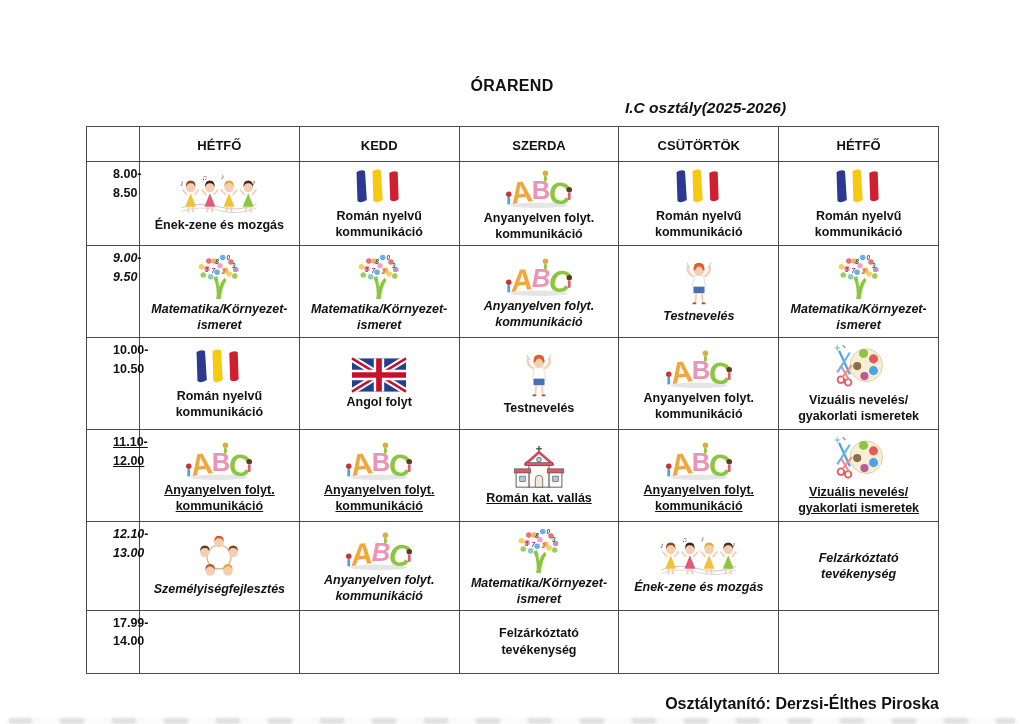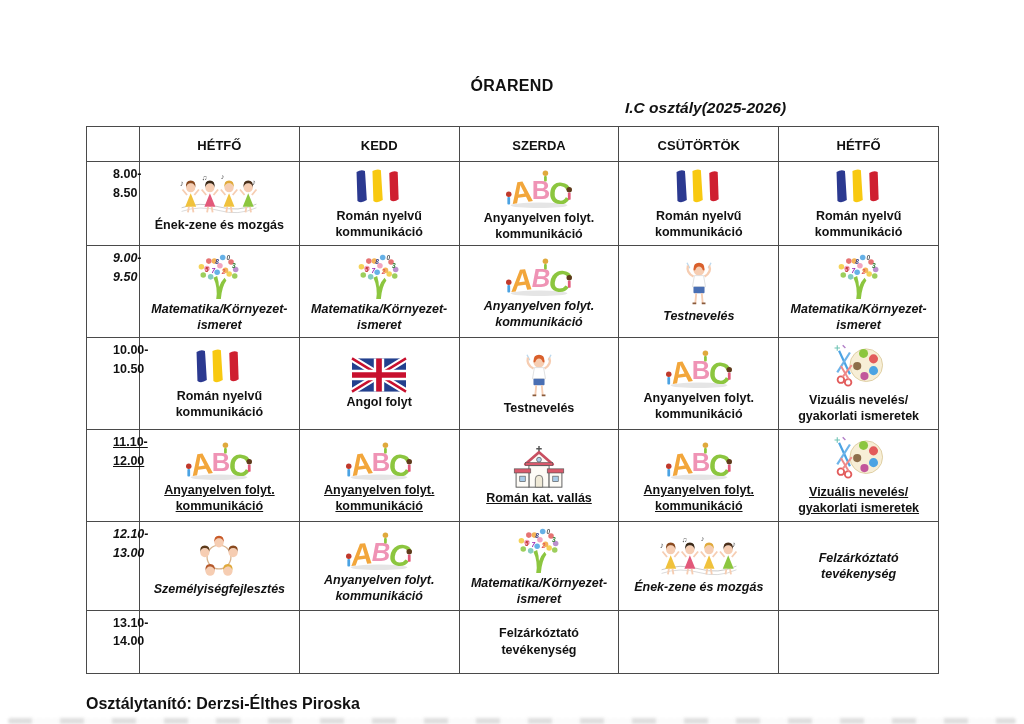--- a/index.html
+++ b/index.html
@@ -15,21 +15,21 @@
   .grid th { height:35px; vertical-align:bottom; padding-bottom:8px; font-size:13px; }
   .grid th.corner { width:53px; }
   td.time {
     vertical-align:top; text-align:left; padding:3px 0 0 26px;
     font-size:12.5px; line-height:1.5; white-space:pre-line;
   }
   td.subject { text-align:center; vertical-align:middle; padding:2px 3px; }
   .cellwrap { display:flex; flex-direction:column; align-items:center; justify-content:center; gap:1px; }
   .icon { line-height:0; display:block; }
   .sublabel { font-size:12.5px; line-height:1.3; display:block; }
-  .footer { margin:21px 13px 0 86px; width:853px; font-size:16px; }
+  .footer { margin:21px 13px 0 86px; width:853px; text-align:right; font-size:16px; }
   .scan-artifact {
     position:absolute; left:8px; right:8px; bottom:0; height:6px; border-radius:3px;
     background:repeating-linear-gradient(90deg, rgba(110,110,110,.22) 0 24px, rgba(110,110,110,.03) 24px 52px);
     filter:blur(1.5px);
   }
 </style>
 </head>
 <body>
 
 <div class="page">
@@ -562,21 +562,21 @@
               <span class="sublabel">Ének-zene és mozgás</span>
             </div>
           </td>
           <td class="subject">
             <div class="cellwrap">
               <span class="sublabel">Felzárkóztató tevékenység</span>
             </div>
           </td>
         </tr>
         <tr style="height: 63px;">
-          <td class="time">13.10-
+          <td class="time">17.99-
 14.00</td>
           <td class="subject">
             <div class="cellwrap"></div>
           </td>
           <td class="subject">
             <div class="cellwrap"></div>
           </td>
           <td class="subject">
             <div class="cellwrap">
               <span class="sublabel">Felzárkóztató tevékenység</span>

